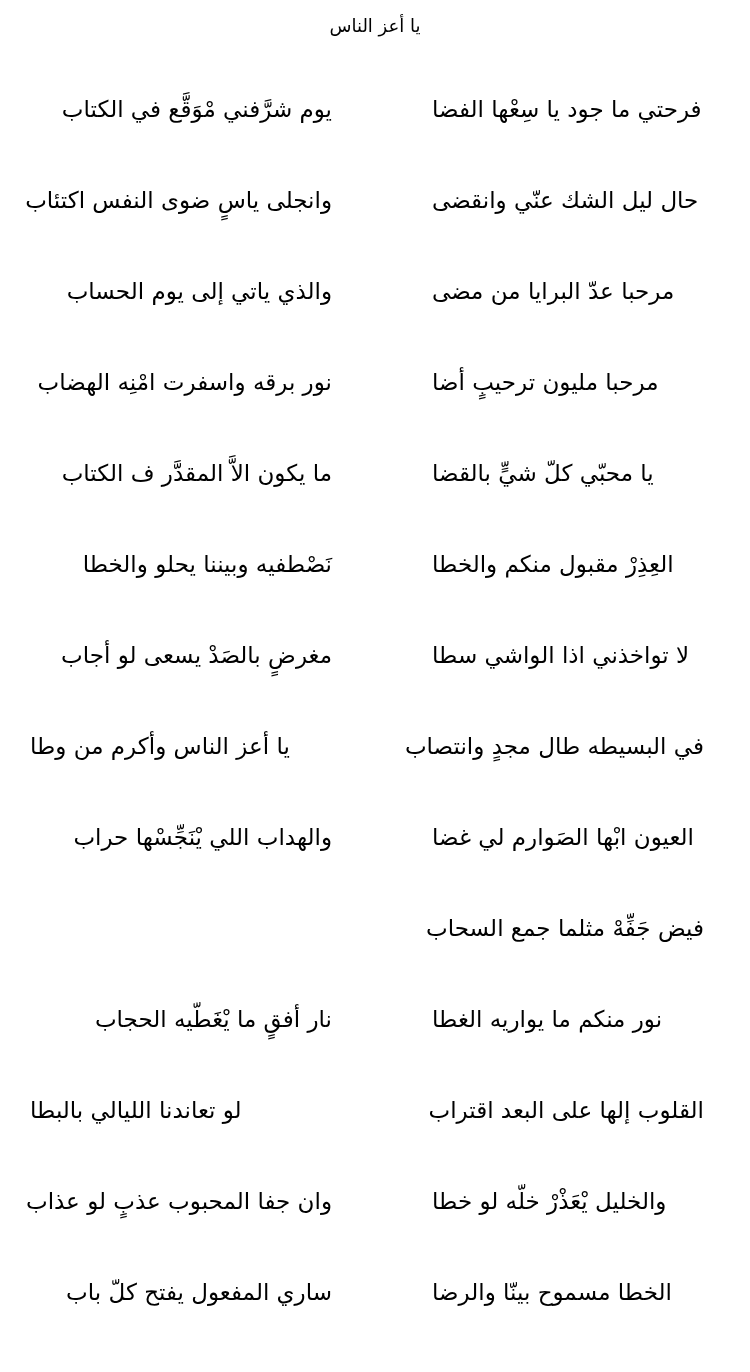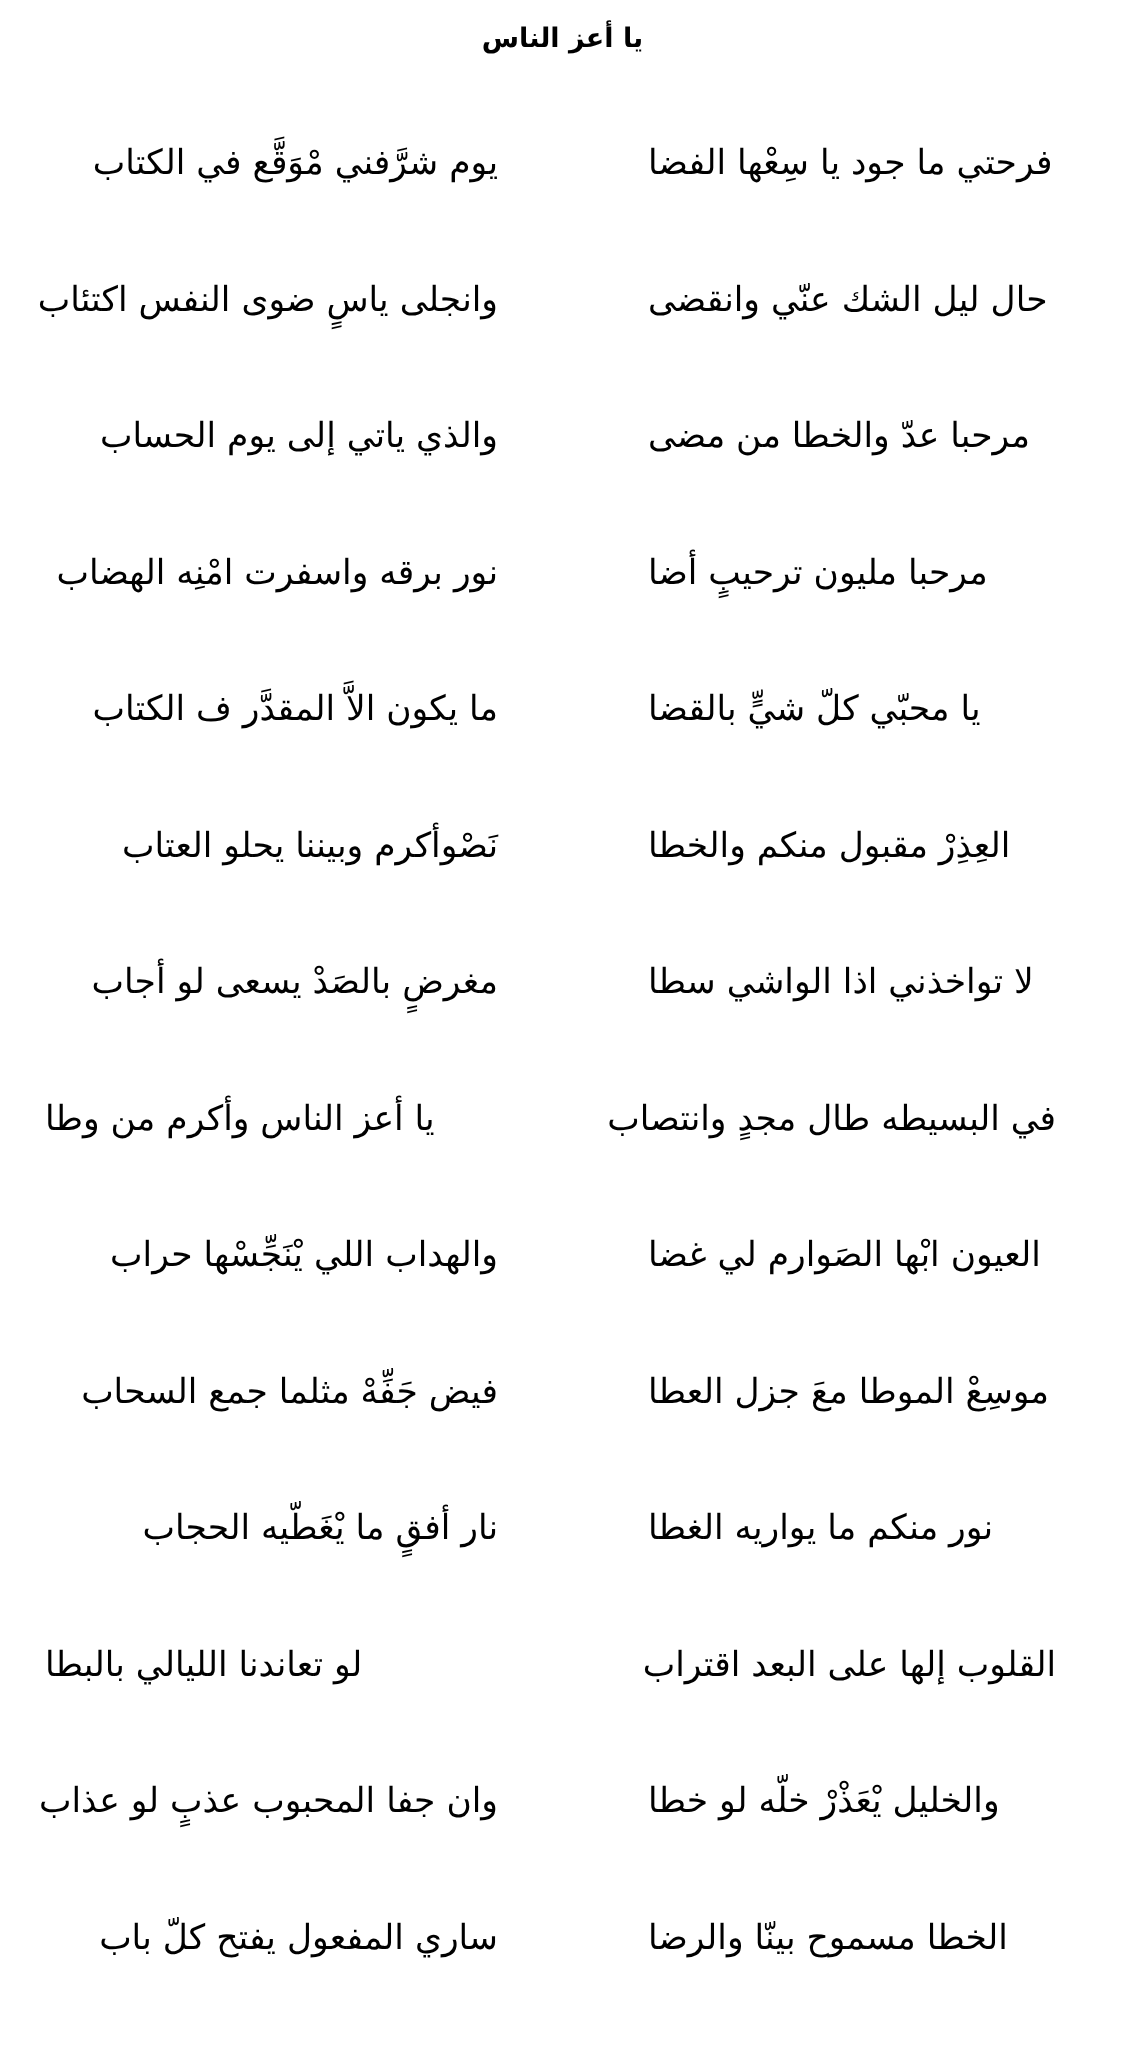--- a/index.html
+++ b/index.html
@@ -16,21 +16,21 @@
   }
   .page {
     direction: rtl;
     width: 750px;
     height: 1372px;
   }
   .poem-title {
     margin: 14px 0 0 0;
     text-align: center;
     font-size: 18px;
-    font-weight: bold;
+    font-weight: normal;
     line-height: 24px;
   }
   .verses {
     margin-top: 26px;
     padding: 0 46px 0 30px;
   }
   .verse-row {
     display: flex;
     direction: rtl;
     align-items: center;
@@ -62,56 +62,55 @@
     <div class="hemistich sadr">فرحتي ما جود يا سِعْها الفضا</div>
     <div class="hemistich ajuz">يوم شرَّفني مْوَقَّع في الكتاب</div>
   </div>
 
   <div class="verse-row">
     <div class="hemistich sadr">حال ليل الشك عنّي وانقضى</div>
     <div class="hemistich ajuz">وانجلى ياسٍ ضوى النفس اكتئاب</div>
   </div>
 
   <div class="verse-row">
-    <div class="hemistich sadr">مرحبا عدّ والخطا من مضى</div>
+    <div class="hemistich sadr">مرحبا عدّ البرايا من مضى</div>
     <div class="hemistich ajuz">والذي ياتي إلى يوم الحساب</div>
   </div>
 
   <div class="verse-row">
     <div class="hemistich sadr">مرحبا مليون ترحيبٍ أضا</div>
     <div class="hemistich ajuz">نور برقه واسفرت امْنِه الهضاب</div>
   </div>
 
   <div class="verse-row">
     <div class="hemistich sadr">يا محبّي كلّ شيٍّ بالقضا</div>
     <div class="hemistich ajuz">ما يكون الاَّ المقدَّر ف الكتاب</div>
   </div>
 
   <div class="verse-row">
     <div class="hemistich sadr">العِذِرْ مقبول منكم والخطا</div>
-    <div class="hemistich ajuz">نَصْوأكرم وبيننا يحلو العتاب</div>
+    <div class="hemistich ajuz">نَصْطفيه وبيننا يحلو والخطا</div>
   </div>
 
   <div class="verse-row">
     <div class="hemistich sadr">لا تواخذني اذا الواشي سطا</div>
     <div class="hemistich ajuz">مغرضٍ بالصَدْ يسعى لو أجاب</div>
   </div>
 
   <div class="verse-row">
     <div class="hemistich ajuz">في البسيطه طال مجدٍ وانتصاب</div>
     <div class="hemistich sadr">يا أعز الناس وأكرم من وطا</div>
   </div>
 
   <div class="verse-row">
     <div class="hemistich sadr">العيون ابْها الصَوارم لي غضا</div>
     <div class="hemistich ajuz">والهداب اللي يْنَجِّسْها حراب</div>
   </div>
 
   <div class="verse-row">
-    <div class="hemistich sadr">موسِعْ الموطا معَ جزل العطا</div>
     <div class="hemistich ajuz">فيض جَفِّهْ مثلما جمع السحاب</div>
   </div>
 
   <div class="verse-row">
     <div class="hemistich sadr">نور منكم ما يواريه الغطا</div>
     <div class="hemistich ajuz">نار أفقٍ ما يْغَطّيه الحجاب</div>
   </div>
 
   <div class="verse-row">
     <div class="hemistich ajuz">القلوب إلها على البعد اقتراب</div>

